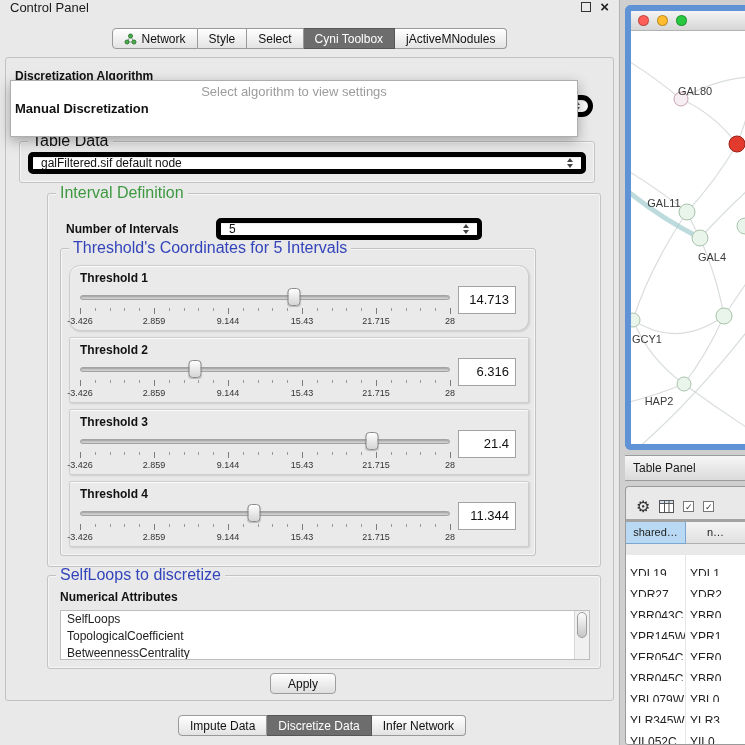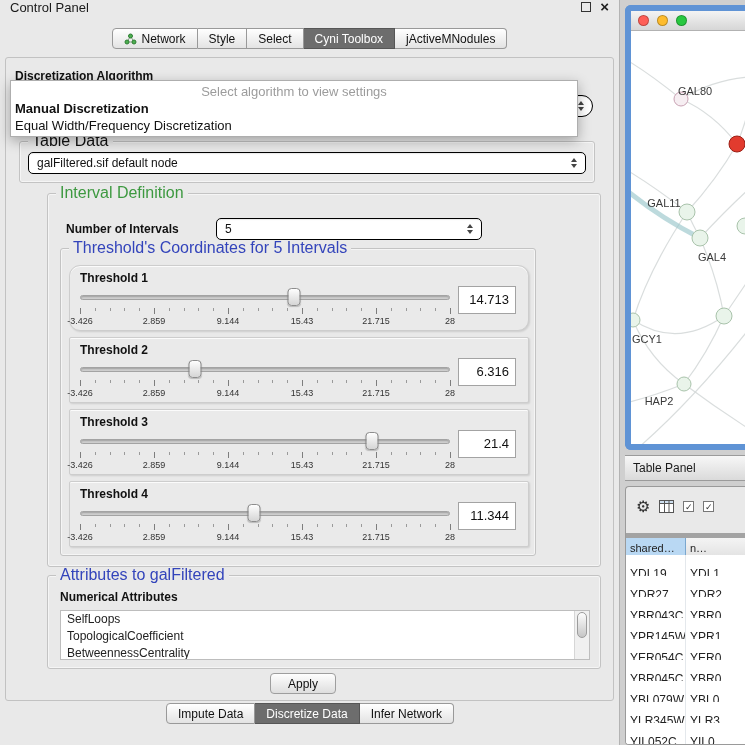--- a/index.html
+++ b/index.html
@@ -16,21 +16,21 @@
   .tabbar{display:flex;justify-content:center;margin-top:4px;}
   .tab{display:flex;align-items:center;gap:5px;padding:0 11px;height:21px;font-size:12px;color:#111;
        background:linear-gradient(#ffffff,#e3e3e3);border:1px solid #999;border-left:none;white-space:nowrap;}
   .tab:first-child{border-left:1px solid #999;border-top-left-radius:4px;border-bottom-left-radius:4px;}
   .tab:last-child{border-top-right-radius:4px;border-bottom-right-radius:4px;}
   .tab.selected{background:#6d6d6d;color:#fff;border-color:#565656;}
 
   .inner{position:absolute;left:5px;top:57px;width:609px;height:644px;border:1px solid #c2c2c2;border-radius:3px;background:#e9e9e9;}
 
   .algo-label{position:absolute;left:9px;top:11px;font-weight:bold;font-size:12px;color:#111;}
-  .combo{position:absolute;background:#fff;border:1px solid #000000;border-radius:5px;display:flex;align-items:center;
+  .combo{position:absolute;background:#fff;border:5px solid #000000;border-radius:5px;display:flex;align-items:center;
          padding:0 8px;font-size:12px;color:#111;box-shadow:inset 0 1px 1px rgba(0,0,0,.08);}
   .algo-combo{left:15px;top:37px;width:572px;height:22px;border-radius:11px;}
   .stepper{margin-left:auto;display:flex;flex-direction:column;align-items:center;}
   .arr-up{width:0;height:0;border-left:3.5px solid transparent;border-right:3.5px solid transparent;border-bottom:4px solid #444;margin-bottom:2px;}
   .arr-dn{width:0;height:0;border-left:3.5px solid transparent;border-right:3.5px solid transparent;border-top:4px solid #444;}
 
   .group{position:absolute;border:1px solid #c3c3c3;border-radius:3px;box-shadow:inset 0 0 0 1px rgba(255,255,255,.55);}
   .legend{position:absolute;top:-8px;left:8px;background:#e9e9e9;padding:0 4px;font-size:16px;color:#111;line-height:14px;}
   .legend.green{color:#3d9940;}
   .legend.blue{color:#3344bb;}
@@ -63,21 +63,21 @@
   .attr-title{position:absolute;left:12px;top:14px;font-weight:bold;font-size:12px;}
   .listbox{position:absolute;left:12px;top:34px;width:530px;height:50px;background:#fff;border:1px solid #bdbdbd;overflow:hidden;}
   .attr-item{height:17px;line-height:17px;padding-left:6px;font-size:12px;color:#222;white-space:nowrap;}
   .list-scroll{position:absolute;right:0;top:0;bottom:0;width:15px;background:#f0f0f0;border-left:1px solid #d6d6d6;}
   .list-thumb{position:absolute;top:1px;left:2px;width:10px;height:26px;background:linear-gradient(#fdfdfd,#c6c6c6);
               border:1px solid #9c9c9c;border-radius:5px;}
 
   .apply{position:absolute;left:264px;top:615px;width:66px;height:21px;border:1px solid #9e9e9e;border-radius:4px;
          background:linear-gradient(#fefefe,#dedede);font-size:12px;font-family:inherit;color:#111;}
 
-  .tabbar.bottom{position:absolute;left:0;top:703px;width:620px;margin:0;}
+  .tabbar.bottom{position:absolute;left:0;top:703px;width:620px;margin:12px;}
 
   
   .popup{position:absolute;left:10px;top:80px;width:568px;height:57px;background:#fff;border:1px solid #aeaeae;
          box-shadow:0 4px 12px rgba(0,0,0,.3);z-index:40;padding-top:2px;}
   .popup-placeholder{height:17px;line-height:17px;text-align:center;color:#9c9c9c;font-size:13px;}
   .popup-item{height:17px;line-height:17px;padding-left:4px;font-size:13px;color:#111;}
   .popup-item.bold{font-weight:bold;}
 
   
   .net-window{position:absolute;left:625px;top:5px;width:121px;height:445px;border:6px solid #5f93d5;border-right:none;
@@ -90,21 +90,21 @@
 
   
   .tp-header{position:absolute;left:625px;top:455px;width:120px;height:26px;background:linear-gradient(#f7f7f7,#dadada);
              border-top:1px solid #9b9b9b;border-bottom:1px solid #9b9b9b;display:flex;align-items:center;
              padding:0 8px;font-size:12px;color:#1a1a1a;}
   .table-window{position:absolute;left:625px;top:486px;width:121px;height:259px;background:#e9e9e9;
                 border:1px solid #9a9a9a;border-right:none;border-radius:4px 0 0 4px;overflow:hidden;}
   .tp-toolbar{display:flex;align-items:center;gap:9px;padding:7px 0 0 10px;height:32px;}
   .gear{font-size:16px;color:#333;line-height:16px;}
   .chk{width:11px;height:11px;border:1px solid #777;background:#fff;font-size:9px;line-height:10px;text-align:center;color:#333;}
-  .tp-head{display:flex;margin-top:14px;border-top:5px solid #a3a3a3;}
+  .tp-head{display:flex;border-top:3px solid #a3a3a3;text-align:center;}
   .tp-col{width:60px;height:22px;font-size:11px;color:#222;padding:4px 4px 0;background:linear-gradient(#f4f4f4,#e0e0e0);
           border-right:1px solid #b0b0b0;border-bottom:1px solid #b0b0b0;overflow:hidden;white-space:nowrap;}
   .tp-col.sel{background:#b9d8f3;border-color:#7aa7cf;}
   .tp-body{background:#fff;position:absolute;left:0;right:0;bottom:0;top:68px;overflow:hidden;}
   .tp-row{display:flex;height:21px;background:#fff;}
   .tp-cell{width:60px;padding:12px 4px 0;font-size:12px;color:#222;border-right:1px solid #e4e8ec;overflow:hidden;white-space:nowrap;}
 </style>
 </head>
 <body>
 
@@ -350,21 +350,21 @@
                   <span style="left: 100%;">28</span>
                 </div>
               </div>
               <div class="th-value">11.344</div>
             </div>
           </div>
       </div>
     </div>
 
     <div class="group attr-group">
-      <span class="legend blue">Attributes to galFiltered</span>
+      <span class="legend blue">SelfLoops to discretize</span>
       <div class="attr-title">Numerical Attributes</div>
       <div class="listbox">
         <div id="attr-items">
             <div class="attr-item">SelfLoops</div>
             <div class="attr-item">TopologicalCoefficient</div>
             <div class="attr-item">BetweennessCentrality</div>
           </div>
         <div class="list-scroll">
           <div class="list-thumb"></div>
         </div>
@@ -382,21 +382,20 @@
         <span>Discretize Data</span>
       </div>
       <div class="tab">
         <span>Infer Network</span>
       </div>
     </div>
 
   <div class="popup" id="algo-popup">
     <div class="popup-placeholder">Select algorithm to view settings</div>
   <div class="popup-item bold">Manual Discretization</div>
-      <div class="popup-item">Equal Width/Frequency Discretization</div>
     </div>
 </div>
 
 <div class="net-window">
   <div class="net-titlebar">
     <span class="tl" style="background: rgb(255, 95, 87);"></span>
     <span class="tl" style="background: rgb(254, 188, 46);"></span>
     <span class="tl" style="background: rgb(40, 200, 64);"></span>
   </div>
   <div class="net-canvas">

